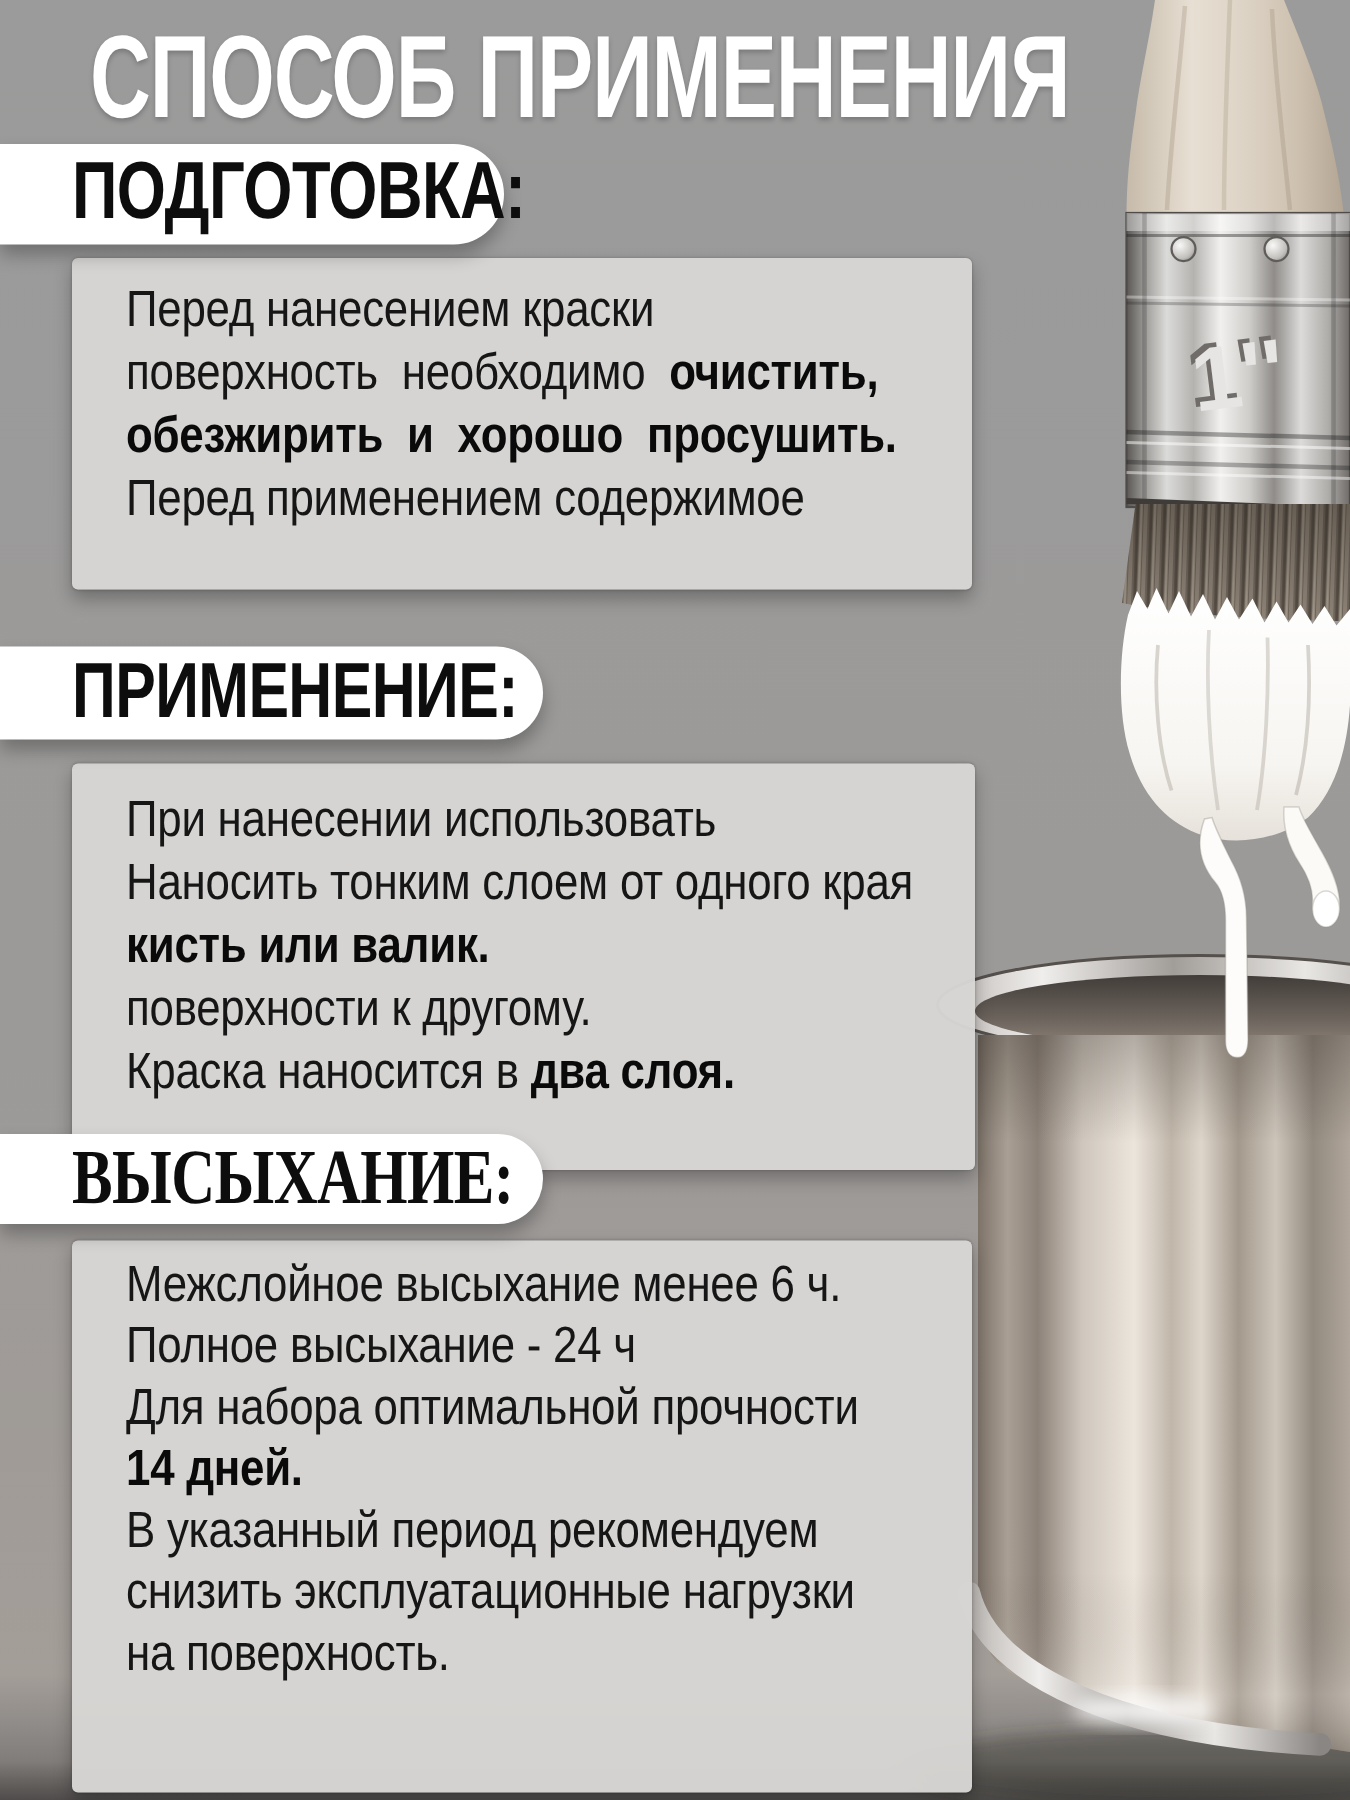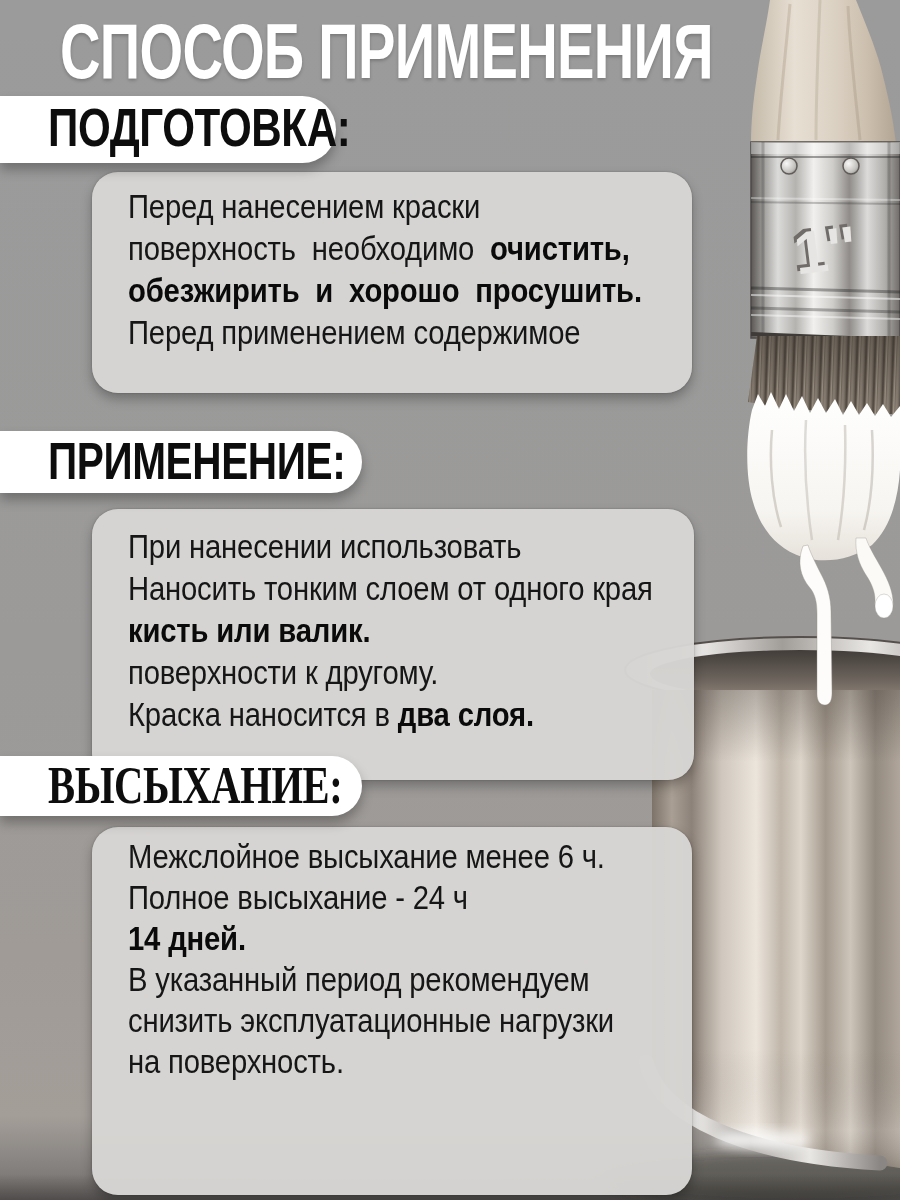--- a/index.html
+++ b/index.html
@@ -33,24 +33,23 @@
   #pill-podgotovka{top:96px;width:336px;height:67px;}
   #pill-podgotovka .pill-text{font-size:54px;}
   #pill-primenenie{top:431px;width:362px;height:62px;}
   #pill-primenenie .pill-text{font-size:52px;}
   #pill-vysykhanie{top:756px;width:362px;height:60px;font-family:Liberation Serif, serif;}
   #pill-vysykhanie .pill-text{font-size:52px;}
 
   
   .panel{
     position:absolute;left:48px;z-index:2;box-sizing:border-box;
-    background:rgba(215,214,212,.97);border-radius:26px;
+    background:rgba(215,214,212,.97);border-radius:4px;
     padding:13px 14px 0 36px;overflow:hidden;
     box-shadow:0 6px 12px rgba(0,0,0,.28),0 0 2px rgba(0,0,0,.25);
-    margin-left:44px;
   }
   #panel-podgotovka{top:172px;width:600px;height:221px;}
   #panel-primenenie{top:509px;width:602px;height:271px;padding-top:16px;}
   #panel-vysykhanie{top:827px;width:600px;height:368px;padding-top:9px;}
   .line{height:42px;line-height:42px;white-space:pre;}
   #panel-vysykhanie .line{height:41px;line-height:41px;}
   .line-inner{
     display:inline-block;transform:scaleX(.86);transform-origin:left top;
     font-size:34px;color:#161616;letter-spacing:-.2px;white-space:pre;
   }
@@ -231,19 +230,20 @@
     <div class="line"><span class="line-inner"><span class="seg">поверхности к другому.</span></span></div>
     <div class="line"><span class="line-inner"><span class="seg">Краска наносится в </span><span class="seg bold">два слоя.</span></span></div>
   </div>
 
   <div class="pill" id="pill-vysykhanie">
     <span class="pill-text">ВЫСЫХАНИЕ:</span>
   </div>
   <div class="panel" id="panel-vysykhanie">
     <div class="line"><span class="line-inner"><span class="seg">Межслойное высыхание менее 6 ч.</span></span></div>
     <div class="line"><span class="line-inner"><span class="seg">Полное высыхание - 24 ч</span></span></div>
+    <div class="line"><span class="line-inner"><span class="seg">Для набора оптимальной прочности</span></span></div>
     <div class="line"><span class="line-inner"><span class="seg bold">14 дней.</span></span></div>
     <div class="line"><span class="line-inner"><span class="seg">В указанный период рекомендуем</span></span></div>
     <div class="line"><span class="line-inner"><span class="seg">снизить эксплуатационные нагрузки</span></span></div>
     <div class="line"><span class="line-inner"><span class="seg">на поверхность.</span></span></div>
   </div>
 
 </div>
 
 </body></html>

